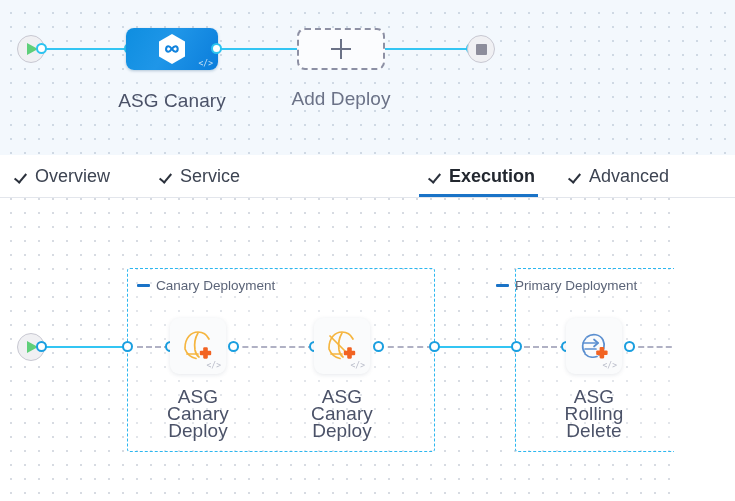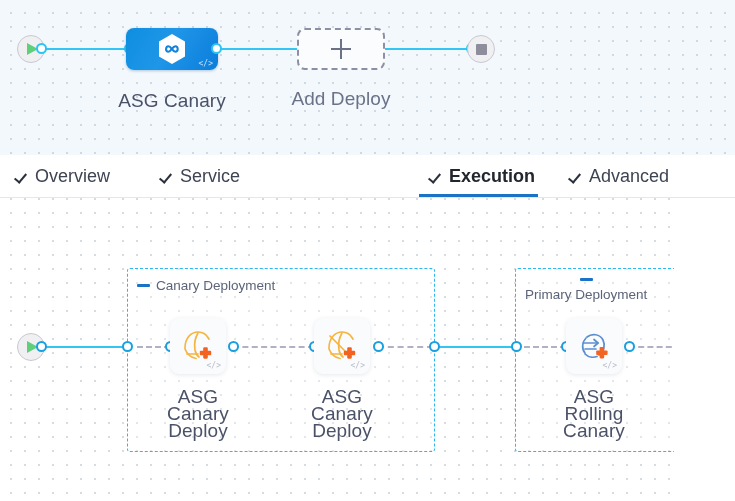--- a/index.html
+++ b/index.html
@@ -228,21 +228,21 @@
 
   <div class="exec-canvas">
 
     <div class="group-box" style="left:127px; top:70px; width:308px; height:184px;"></div>
     <div class="group-box" style="left:515px; top:70px; width:169px; height:184px;"></div>
 
     <div class="group-label" style="left:137px; top:80px;">
       <span class="group-dash"></span>
       <span>Canary Deployment</span>
     </div>
-    <div class="group-label" style="left:525px; top:80px;flex-direction:column;">
+    <div class="group-label" style="left:496px; top:80px;">
       <span class="group-dash"></span>
       <span>Primary Deployment</span>
     </div>
 
     <div class="wire" style="left:40px; top:148px; width:92px;"></div>
 
     <div class="wire dashed-grey" style="left:137px; top:148px; width:33px;"></div>
     <div class="wire dashed-grey" style="left:233px; top:148px; width:81px;"></div>
     <div class="wire dashed-grey" style="left:378px; top:148px; width:55px;"></div>
 
@@ -315,16 +315,16 @@
           <path d="M20 12.5 L24 16 L20 19.5"></path>
           <path d="M11 22 L22 22"></path>
         </g>
         <g fill="#f26322">
           <rect x="25.6" y="20.0" width="4.6" height="11.4" rx="1.1"></rect>
           <rect x="22.2" y="23.4" width="11.4" height="4.6" rx="1.1"></rect>
         </g>
       </svg>
       <span class="code-glyph grey" style="right:5px; bottom:4px; font-size:8px;">&lt;/&gt;</span>
     </div>
-    <div class="node-label" style="left:544px; top:190px; width:100px;">ASG Rolling Canary</div>
+    <div class="node-label" style="left:544px; top:190px; width:100px;">ASG Rolling Delete</div>
 
   </div>
 </div>
 
 </body></html>

